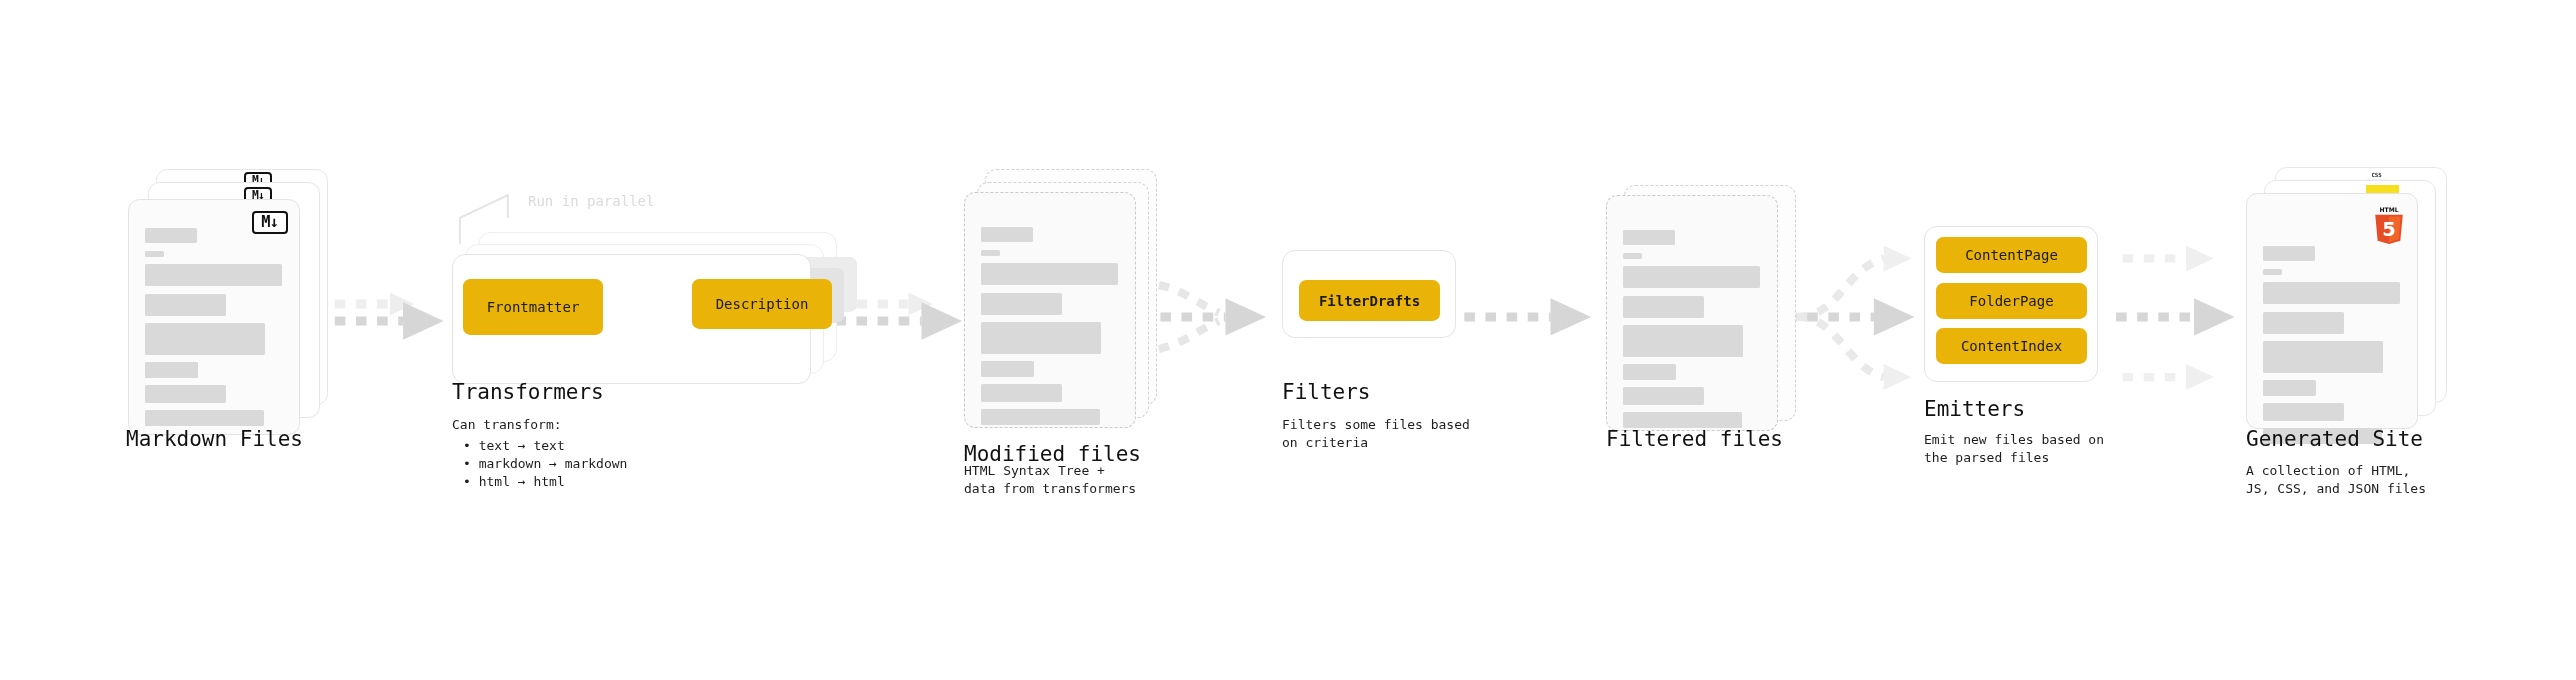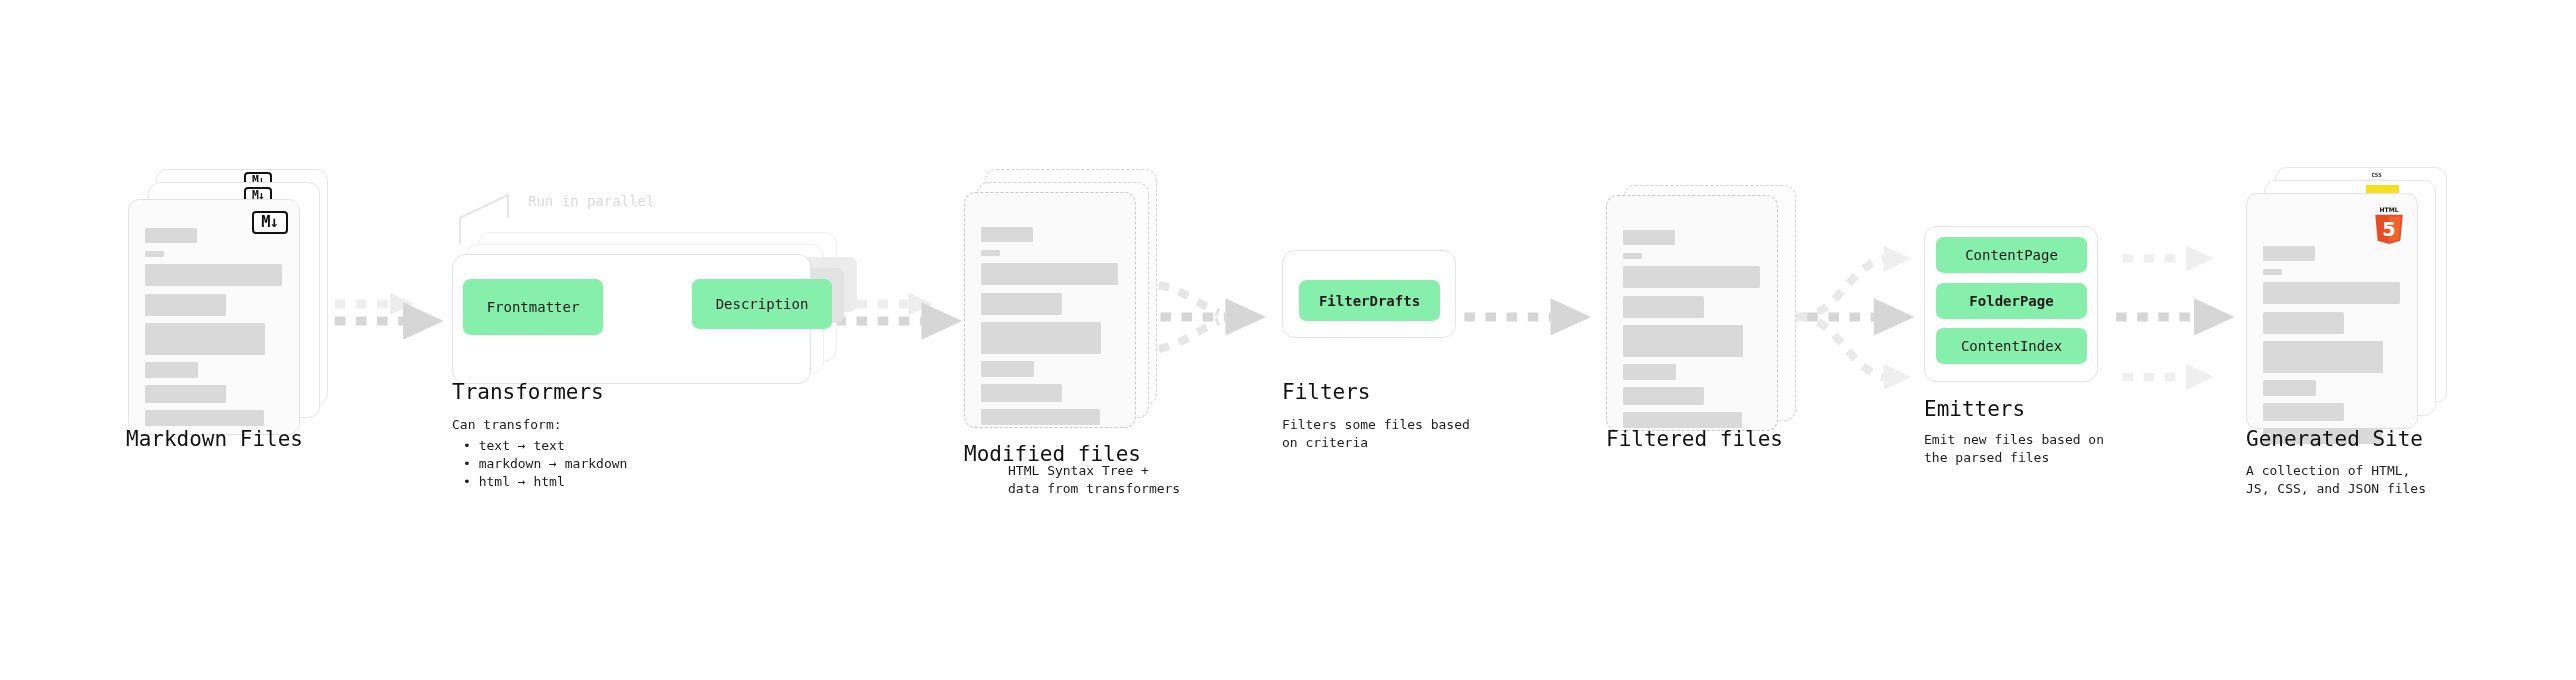--- a/index.html
+++ b/index.html
@@ -53,21 +53,21 @@
   .panel {
     position: absolute;
     border-radius: 13px;
     background: #ffffff;
     border: 1.3px solid #e4e4e4;
   }
   .panel.ghostframe { background: #ffffff; border-color: #eeeeee; }
 
   .chip {
     position: absolute;
-    background: #86efac;
+    background: #eab308;
     border-radius: 7.3px;
     color: #1a1a1a;
     font-size: 14px;
     display: flex; align-items: center; justify-content: center;
     white-space: nowrap;
   }
   .chip.g1 { background: #ececec; color: transparent; }
   .chip.g2 { background: #e3e3e3; color: transparent; }
 
   
@@ -227,21 +227,21 @@
         <div class="bar" style="width:18.7px;  height:6.5px;"></div>
         <div class="bar" style="width:137px; height:22px;"></div>
         <div class="bar" style="width:81px; height:22px;"></div>
         <div class="bar" style="width:120px; height:32px;"></div>
         <div class="bar" style="width:53px;  height:15.4px;"></div>
         <div class="bar" style="width:81px; height:18px;"></div>
         <div class="bar" style="width:119px; height:15.4px;"></div>
       </div>
     </div>
     <div class="title" style="left:964px; top:427px;margin-top:15px;">Modified files</div>
-    <div class="sub" style="left:1008px; top:462px;">HTML Syntax Tree +
+    <div class="sub" style="left:964px; top:462px;">HTML Syntax Tree +
 data from transformers</div>
   </div>
 
   <div>
     <div class="panel" style="left:1282px; top:250px; width:174px; height:88px;"></div>
     <div class="chip" style="left:1299px; top:280px; width:141px; height:41px;font-weight:bold;">
       <span>FilterDrafts</span>
     </div>
     <div class="title" style="left:1282px; top:380px;">Filters</div>
     <div class="sub" style="left:1282px; top:416px;">Filters some files based
@@ -263,21 +263,21 @@
       </div>
     </div>
     <div class="title" style="left:1606px; top:427px;">Filtered files</div>
   </div>
 
   <div>
     <div class="panel" style="left:1924px; top:226px; width:174px; height:156px;"></div>
     <div class="chip" style="left:1936px; top:237px; width:151px; height:36px;">
       <span>ContentPage</span>
     </div>
-    <div class="chip" style="left:1936px; top:283px; width:151px; height:36px;font-weight:bold;">
+    <div class="chip" style="left:1936px; top:283px; width:151px; height:36px;">
       <span>FolderPage</span>
     </div>
     <div class="chip" style="left:1936px; top:328px; width:151px; height:36px;">
       <span>ContentIndex</span>
     </div>
     <div class="title" style="left:1924px; top:397px;">Emitters</div>
     <div class="sub" style="left:1924px; top:431px;">Emit new files based on
 the parsed files</div>
   </div>
 

